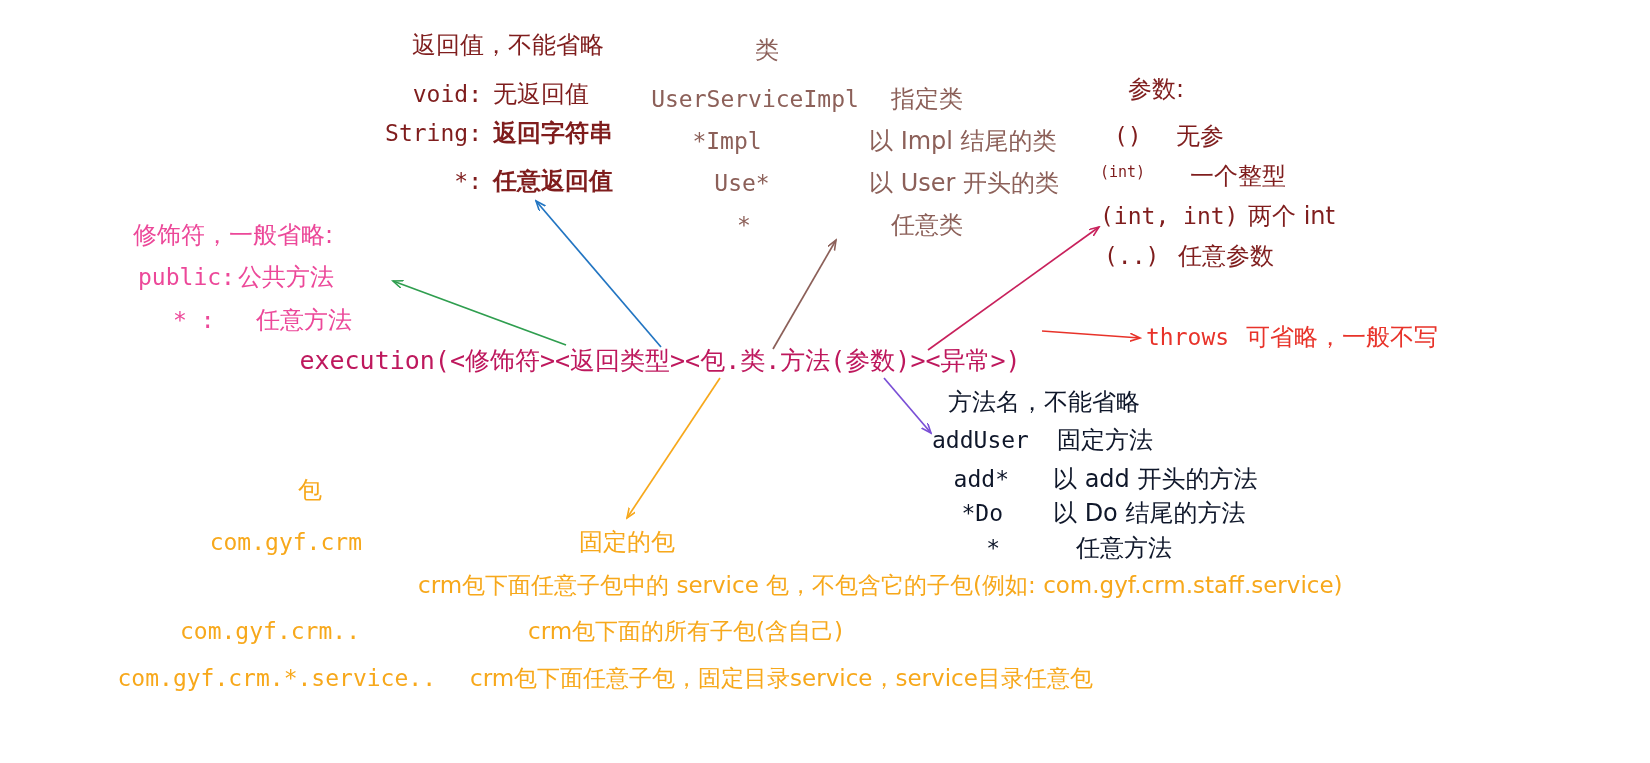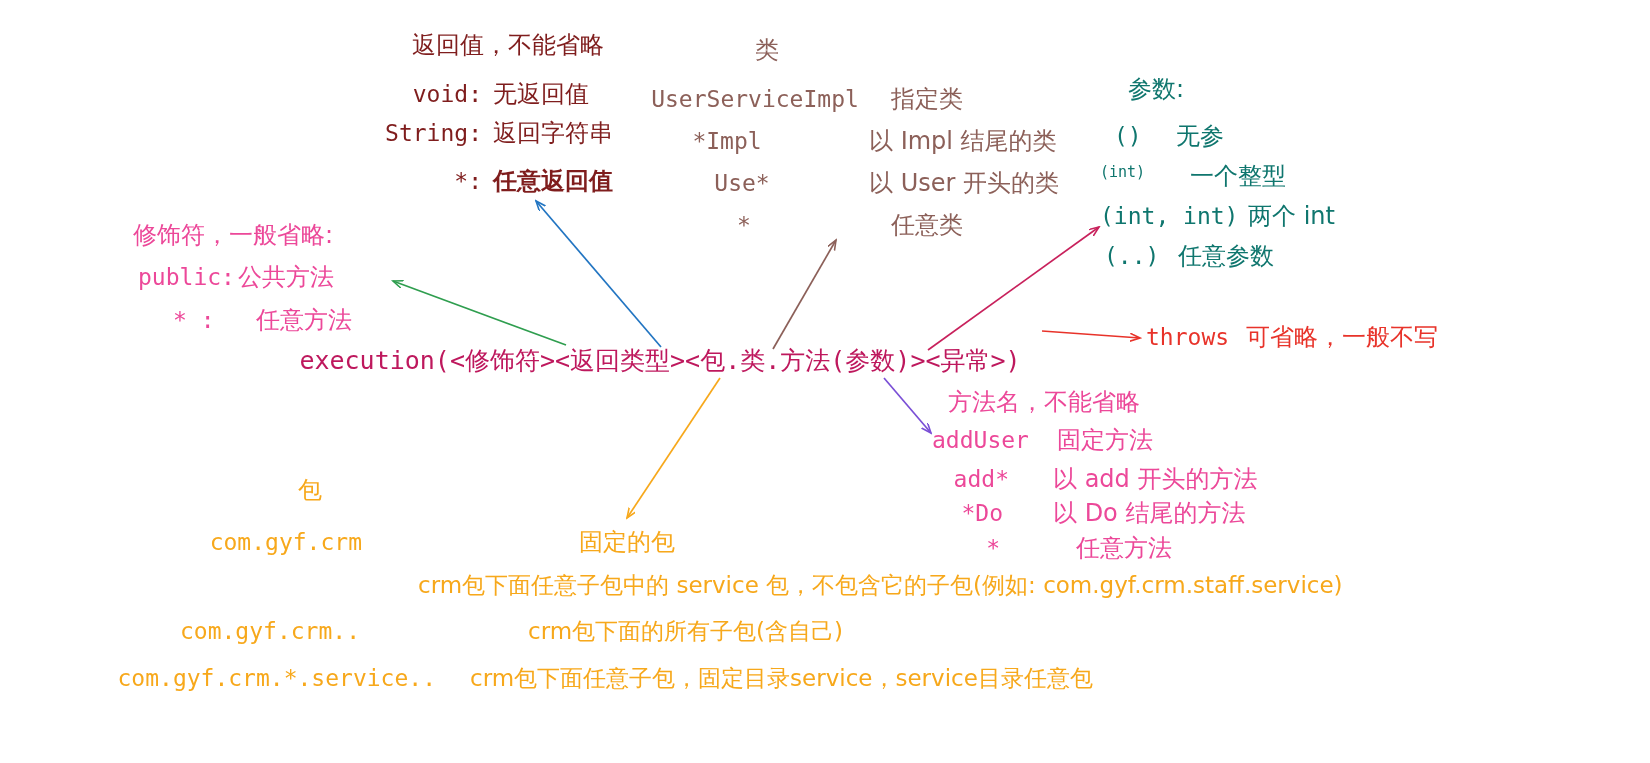--- a/index.html
+++ b/index.html
@@ -12,22 +12,22 @@
   .t{position:absolute;white-space:pre;line-height:1;}
   .mono{font-family:"DejaVu Sans Mono","Liberation Mono",monospace;}
   .ctr{transform:translateX(-50%);}
   .rgt{transform:translateX(-100%);}
   svg.overlay{position:absolute;left:0;top:0;width:1650px;height:763px;pointer-events:none;}
 
   
   .c-green   {color:#ec4899;}
   .c-blue    {color:#7f1d1d;}
   .c-brown   {color:#8c6059;}
-  .c-crimson {color:#0f766e;}
-  .c-purple  {color:#ec4899;}
+  .c-crimson {color:#7f1d1d;}
+  .c-purple  {color:#0f172a;}
   .c-red     {color:#e8332a;}
   .c-orange  {color:#f7a81b;}
   .c-black   {color:#be185d;}
 </style>
 </head>
 <body>
 
 <div id="stage">
 
   <svg class="overlay" viewBox="0 0 1650 763">
@@ -69,21 +69,21 @@
 
     <line x1="720" y1="378" x2="627" y2="518" stroke="#f7a81b" stroke-width="1.7" fill="none" marker-end="url(#ah-orange)"></line>
   </svg>
 
   <div class="t c-blue ctr" style="left:508px;top:33px;font-size:24px;">返回值，不能省略</div>
 
   <div class="t mono c-blue rgt" style="left:482px;top:83px;font-size:23px;">void:</div>
   <div class="t c-blue" style="left:493px;top:82px;font-size:24px;">无返回值</div>
 
   <div class="t mono c-blue rgt" style="left:482px;top:122px;font-size:23px;">String:</div>
-  <div class="t c-blue" style="left:493px;top:121px;font-size:24px;">返回字符串</div>
+  <div class="t c-blue" style="left:493px;top:121px;font-size:24px;font-weight:bold;">返回字符串</div>
 
   <div class="t mono c-blue rgt" style="left:482px;top:170px;font-size:23px;">*:</div>
   <div class="t c-blue" style="left:493px;top:169px;font-size:24px;font-weight:bold;">任意返回值</div>
 
   <div class="t c-brown ctr" style="left:767px;top:38px;font-size:24px;">类</div>
 
   <div class="t mono c-brown ctr" style="left:755px;top:88px;font-size:23px;">UserServiceImpl</div>
   <div class="t c-brown" style="left:891px;top:87px;font-size:24px;">指定类</div>
 
   <div class="t mono c-brown ctr" style="left:727px;top:130px;font-size:23px;">*Impl</div>

